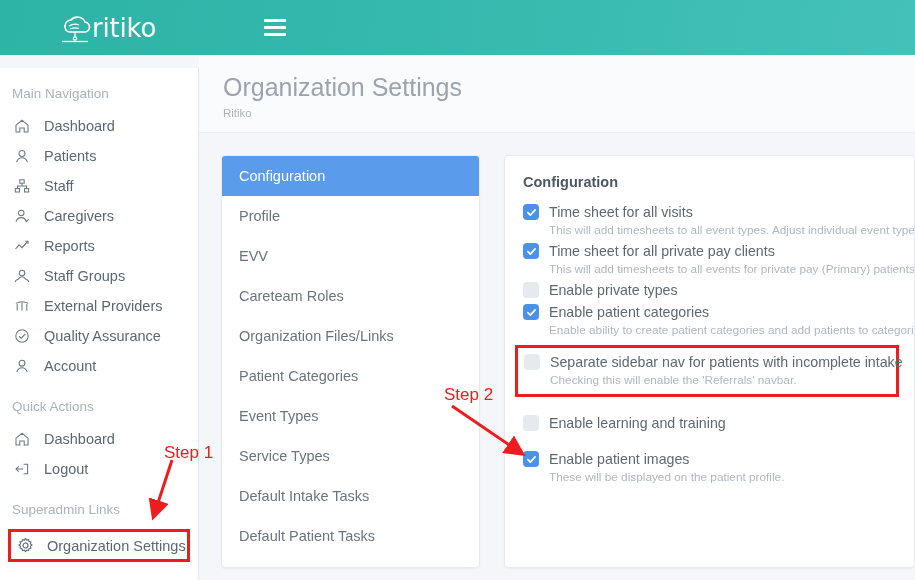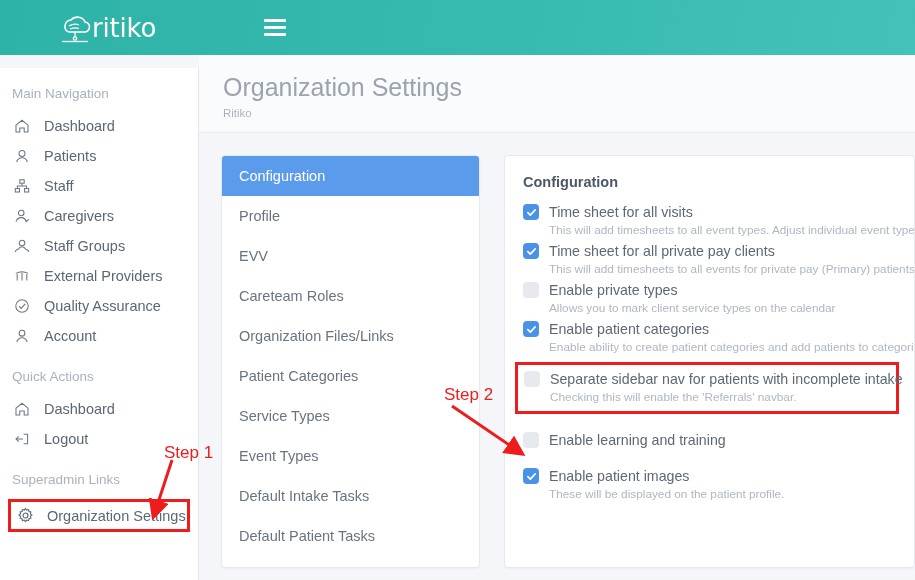--- a/index.html
+++ b/index.html
@@ -176,20 +176,29 @@
       <span class="ic">
         <svg width="16" height="16" viewBox="0 0 16 16">
             <circle cx="7.2" cy="5" r="2.8" fill="none" stroke="#6b7684" stroke-width="1.05"></circle>
             <path d="M2 13.6 q1.3-4 5.2-4 t5.2 4" fill="none" stroke="#6b7684" stroke-width="1.05"></path>
             <path d="M11.4 12 l1.2 1.6 l2.1-2.6" fill="none" stroke="#6b7684" stroke-width="1.05"></path>
           </svg>
       </span>
       <span class="lbl">Caregivers</span>
     </div>
 
+    <div class="nav-item">
+      <span class="ic">
+        <svg width="16" height="16" viewBox="0 0 16 16">
+            <path d="M1.5 11 L5 6.8 L8 9.6 L14 3.2" fill="none" stroke="#6b7684" stroke-width="1.15"></path>
+            <path d="M11.2 3.2 H14 V6" fill="none" stroke="#6b7684" stroke-width="1.05"></path>
+          </svg>
+      </span>
+      <span class="lbl">Reports</span>
+    </div>
 
     <div class="nav-item">
       <span class="ic">
         <svg width="16" height="16" viewBox="0 0 16 16">
             <circle cx="8" cy="5" r="2.8" fill="none" stroke="#6b7684" stroke-width="1.05"></circle>
             <path d="M4 11.5 q1.6-2.8 4-2.8 t4 2.8" fill="none" stroke="#6b7684" stroke-width="1.05"></path>
             <path d="M1.2 14 q0.6-2.6 2.8-2.6" fill="none" stroke="#6b7684" stroke-width="1.05"></path>
             <path d="M14.8 14 q-0.6-2.6-2.8-2.6" fill="none" stroke="#6b7684" stroke-width="1.05"></path>
           </svg>
       </span>
@@ -283,24 +292,24 @@
       <div class="menu-item">
         <span>Careteam Roles</span>
       </div>
       <div class="menu-item">
         <span>Organization Files/Links</span>
       </div>
       <div class="menu-item">
         <span>Patient Categories</span>
       </div>
       <div class="menu-item">
+        <span>Event Types</span>
+      </div>
+      <div class="menu-item">
         <span>Service Types</span>
-      </div>
-      <div class="menu-item">
-        <span>Event Types</span>
       </div>
       <div class="menu-item">
         <span>Default Intake Tasks</span>
       </div>
       <div class="menu-item">
         <span>Default Patient Tasks</span>
       </div>
       <div class="menu-item">
         <span>Default Staff Tasks</span>
       </div>
@@ -331,21 +340,20 @@
           <span class="cfg-label">Time sheet for all private pay clients</span>
         </div>
         <div class="cfg-desc">This will add timesheets to all events for private pay (Primary) patients.</div>
       </div>
 
       <div class="cfg-row">
         <div class="cfg-line">
           <span class="cbox off"></span>
           <span class="cfg-label">Enable private types</span>
         </div>
-        <div class="cfg-desc">Allows you to mark client service types on the calendar</div>
       </div>
 
       <div class="cfg-row">
         <div class="cfg-line">
           <span class="cbox on">
             <svg width="11" height="11" viewBox="0 0 12 12">
                 <path d="M2 6.2 L4.7 8.9 L10 3.2" fill="none" stroke="#ffffff" stroke-width="1.8" stroke-linecap="round" stroke-linejoin="round"></path>
               </svg>
           </span>
           <span class="cfg-label">Enable patient categories</span>

